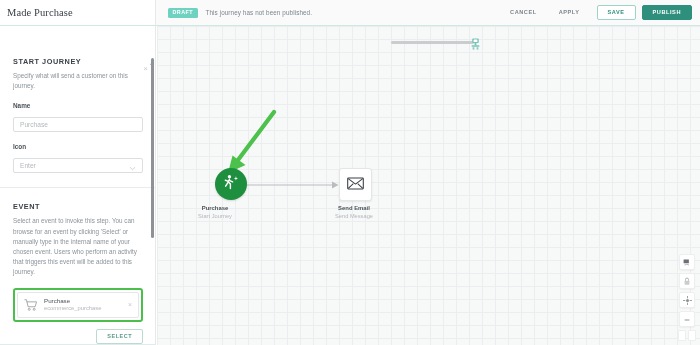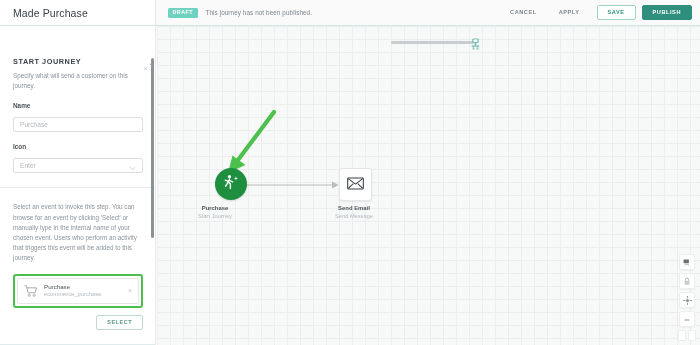--- a/index.html
+++ b/index.html
@@ -13,22 +13,22 @@
   #app { position: relative; width: 700px; height: 345px; background:#fff; }
 
   
   .header {
     position: absolute; top:0; left:0; width:700px; height:25px;
     background:#fafafa; border-bottom:1px solid #e2e2e2;
     display:flex; align-items:center;
   }
   .header-left {
     width:156px; height:25px; box-sizing:border-box;
-    display:flex; align-items:center; padding-left:13px;
-    background:#fff; border-right:1px solid #e8e8e8;
+    display:flex; align-items:center; padding-left:7px;
+    background:#fff; border-right:1px solid #e8e8e8;font-family:Liberation Serif, serif;
   }
   .app-title { font-size:10.5px; color:#3b4147; font-weight:400; letter-spacing:.1px; }
   .header-right {
     flex:1; height:25px; display:flex; align-items:center;
     padding-left:12px; padding-right:8px; box-sizing:border-box;
     background:#fafafa;
   }
   .draft-badge {
     background:#6fd2c0; color:#ffffff; font-size:5.4px; font-weight:bold;
     letter-spacing:.45px; padding:2.3px 4.5px; border-radius:1.5px;
@@ -226,20 +226,21 @@
             <svg width="7" height="7" viewBox="0 0 12 12">
               <path d="M2 4.2 L6 8 L10 4.2" fill="none" stroke="#b6bbbe" stroke-width="1.1" stroke-linecap="round" stroke-linejoin="round"></path>
             </svg>
           </span>
         </div>
       </div>
 
       <div class="sec-divider"></div>
 
       <div class="section" style="padding-top:14px;">
+        <div class="sec-title">EVENT</div>
         <p class="sec-desc">Select an event to invoke this step. You can browse for an event by clicking 'Select' or manually type in the internal name of your chosen event. Users who perform an activity that triggers this event will be added to this journey.</p>
 
         <div class="event-highlight">
           <div class="event-card">
             <span class="cart-icon">
               <svg width="14" height="14" viewBox="0 0 24 24">
                 <path d="M1.5 3 H4.3 L7 15 H19 L21.5 6.6 H5.3" fill="none" stroke="#9aa0a4" stroke-width="1.5" stroke-linecap="round" stroke-linejoin="round"></path>
                 <circle cx="9" cy="19.4" r="1.7" fill="none" stroke="#9aa0a4" stroke-width="1.5"></circle>
                 <circle cx="17.5" cy="19.4" r="1.7" fill="none" stroke="#9aa0a4" stroke-width="1.5"></circle>
               </svg>

